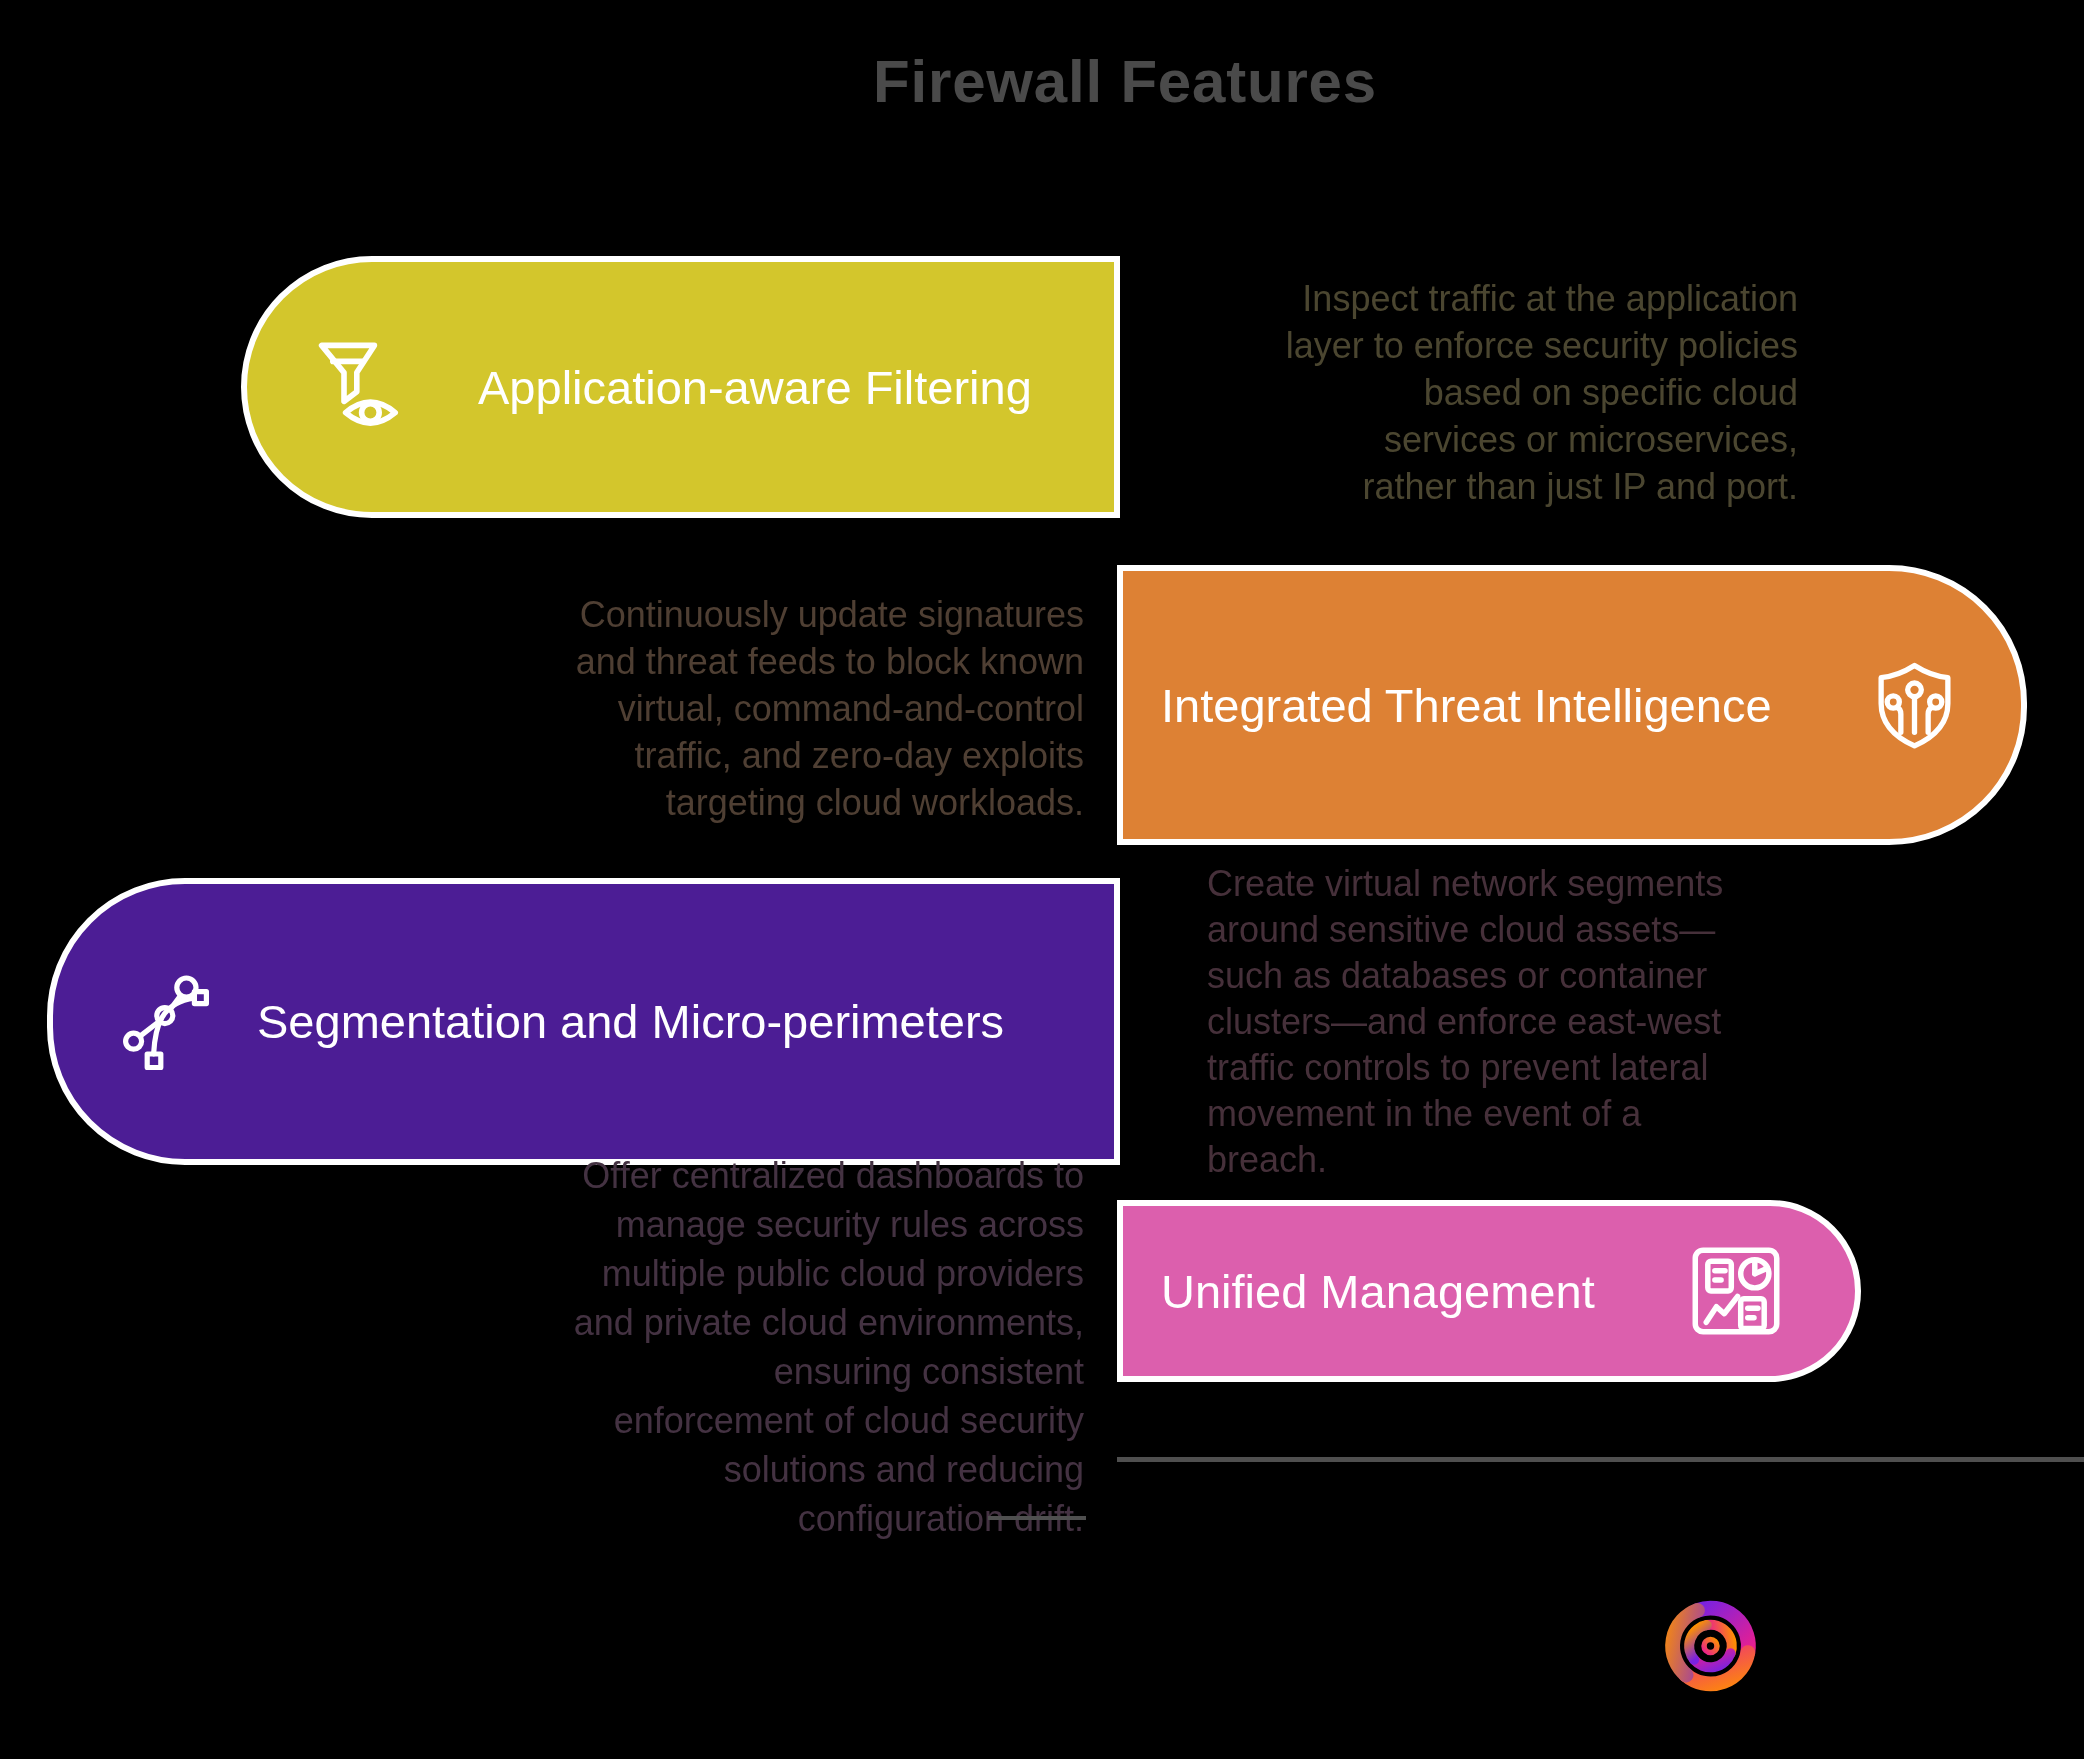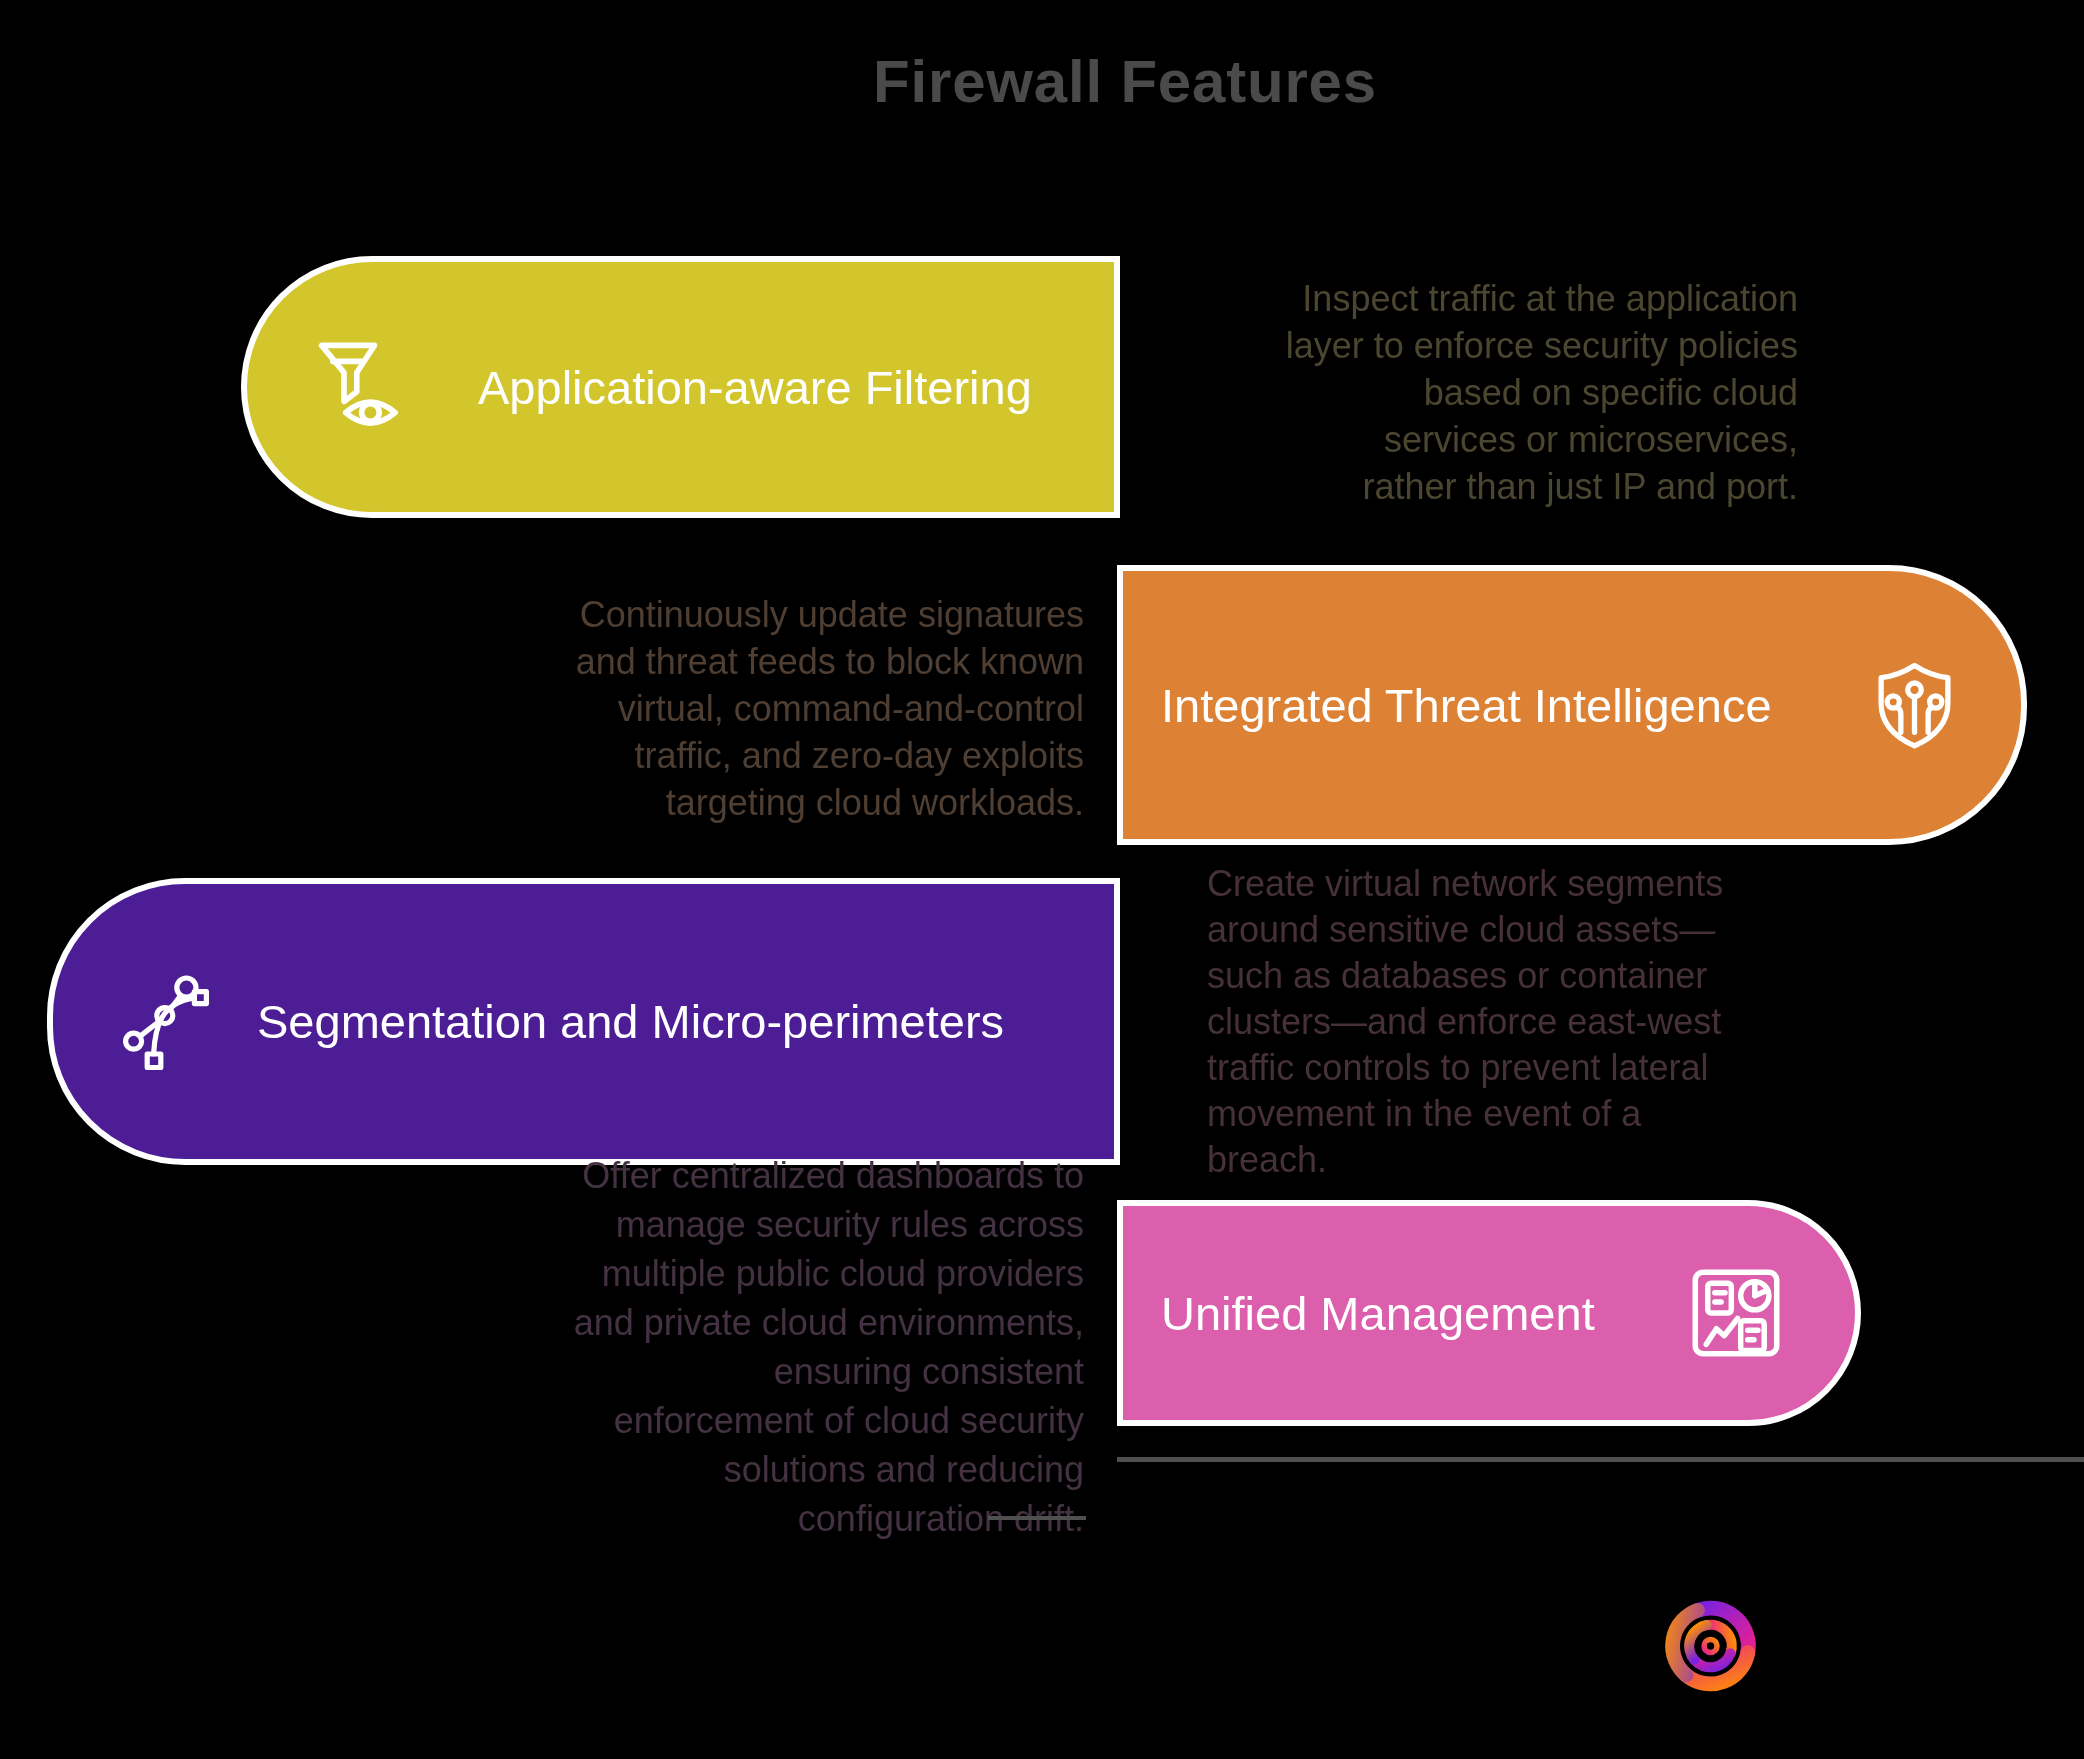--- a/index.html
+++ b/index.html
@@ -23,21 +23,21 @@
 
   .pill-yellow{left:241px;top:256px;width:879px;height:262px;background:#d3c62c;padding-left:65px;}
   .pill-yellow .icon{margin-right:70px;}
 
   .pill-orange{left:1117px;top:565px;width:910px;height:280px;background:#dd8134;padding-left:38px;padding-right:61px;align-items:center;}
   .pill-orange .icon{margin-left:auto;}
 
   .pill-red{left:47px;top:878px;width:1073px;height:287px;background:#4c1d95;padding-left:67px;}
   .pill-red .icon{margin-right:41px;}
 
-  .pill-pink{left:1117px;top:1200px;width:744px;height:226px;background:#dc5fad;padding-left:38px;padding-right:72px;}
+  .pill-pink{left:1117px;top:1200px;width:744px;height:182px;background:#dc5fad;padding-left:38px;padding-right:72px;}
   .pill-pink .icon{margin-left:auto;}
 
   .desc{position:absolute;font-size:36px;font-weight:400;line-height:47px;}
   .desc .ln{display:block;}
   .desc-1{left:1163px;top:275px;width:635px;text-align:right;color:#4b4630;}
   .desc-2{right:1000px;top:591px;width:651px;text-align:right;color:#4f3f33;}
   .desc-3{left:1159px;top:861px;width:717px;text-align:left;line-height:46px;color:#46303a;margin-left:48px;}
   .desc-4{right:1000px;top:1151px;width:668px;text-align:right;line-height:49px;color:#443242;}
 
   .rule{position:absolute;background:#4f4f4f;}

